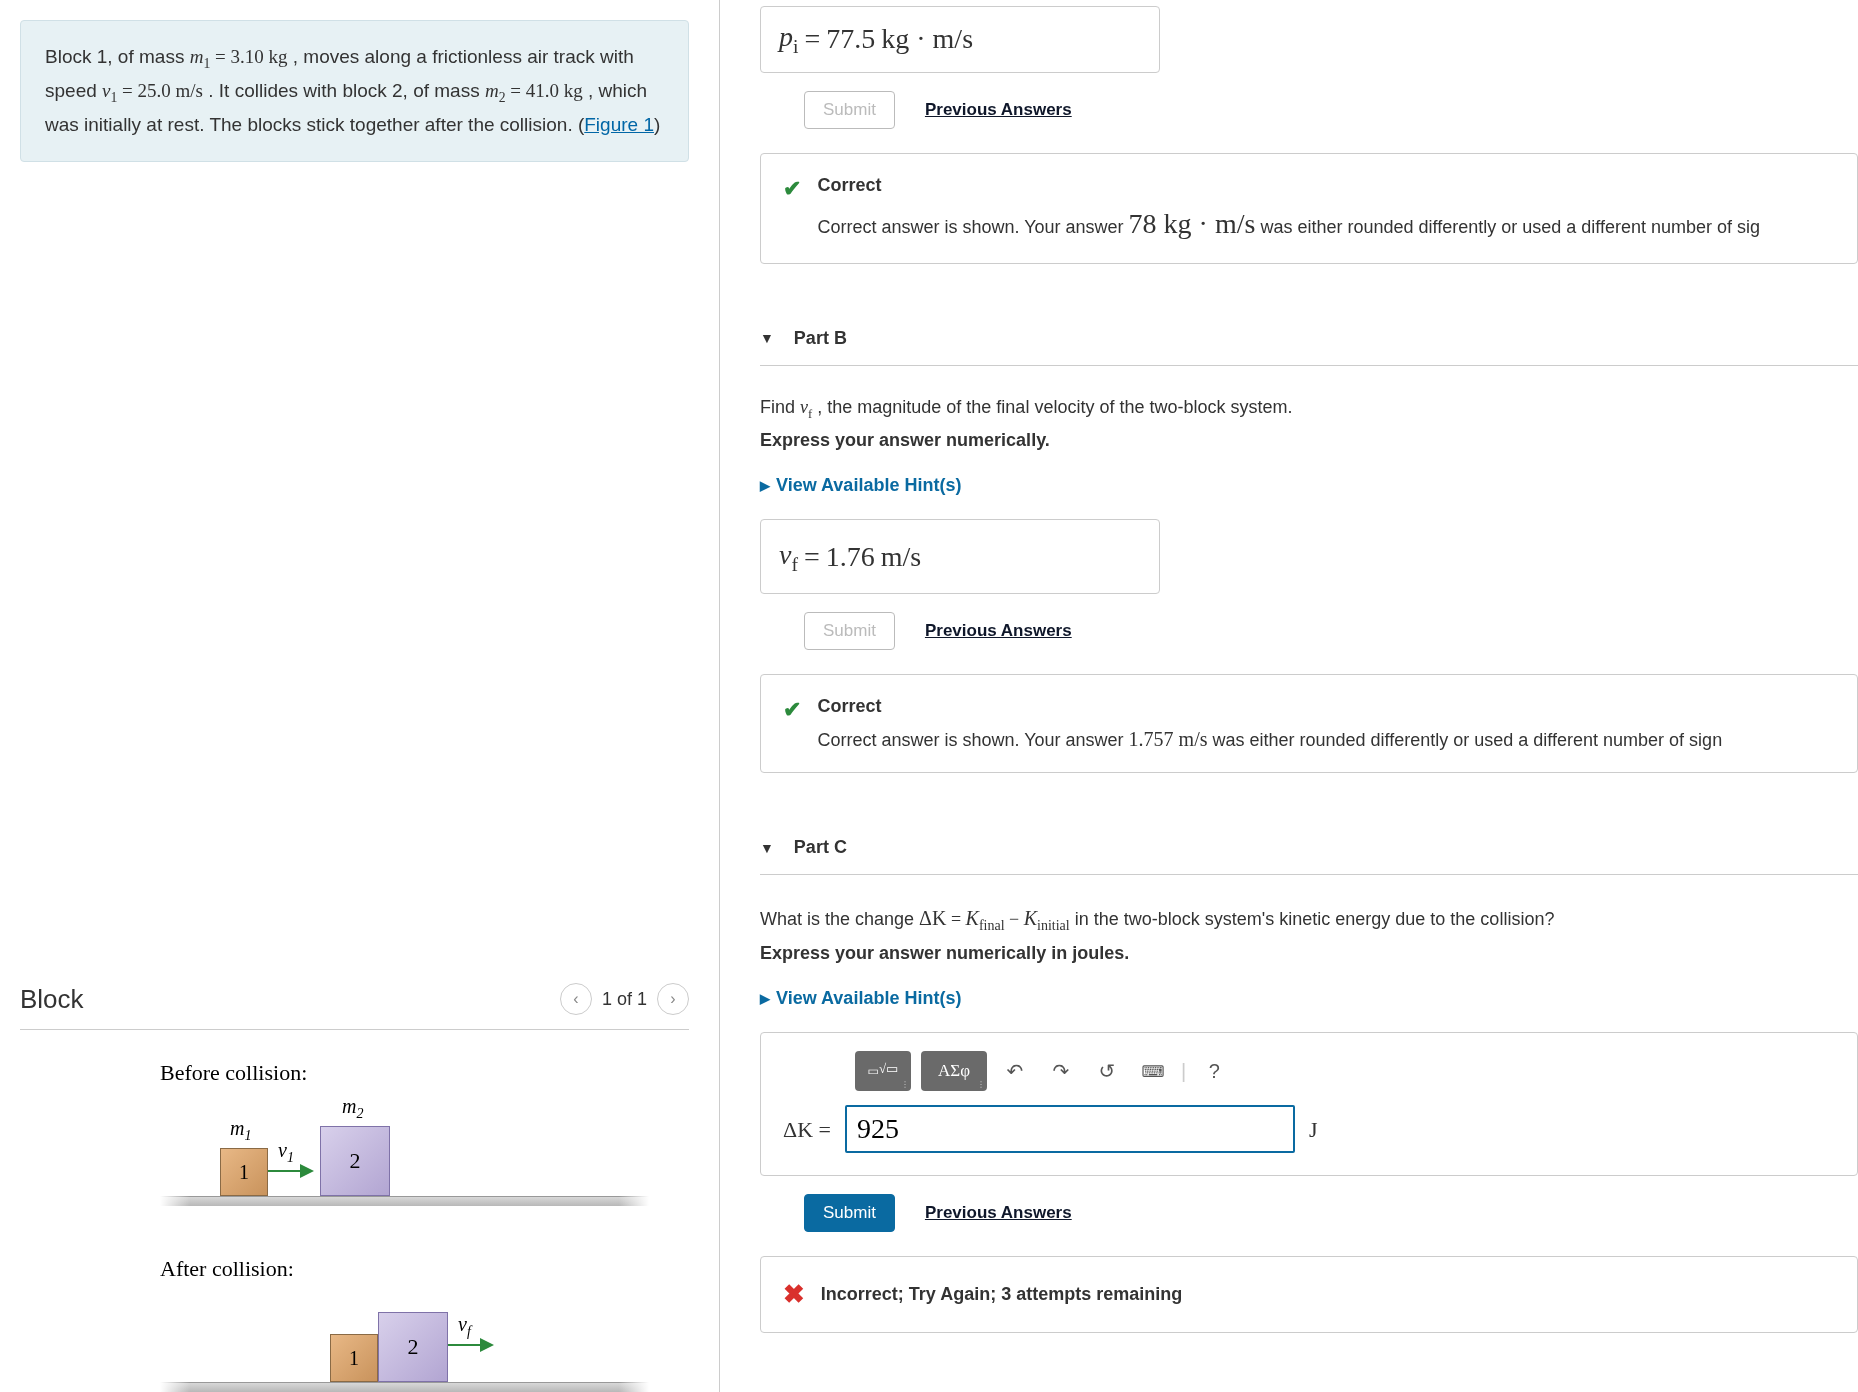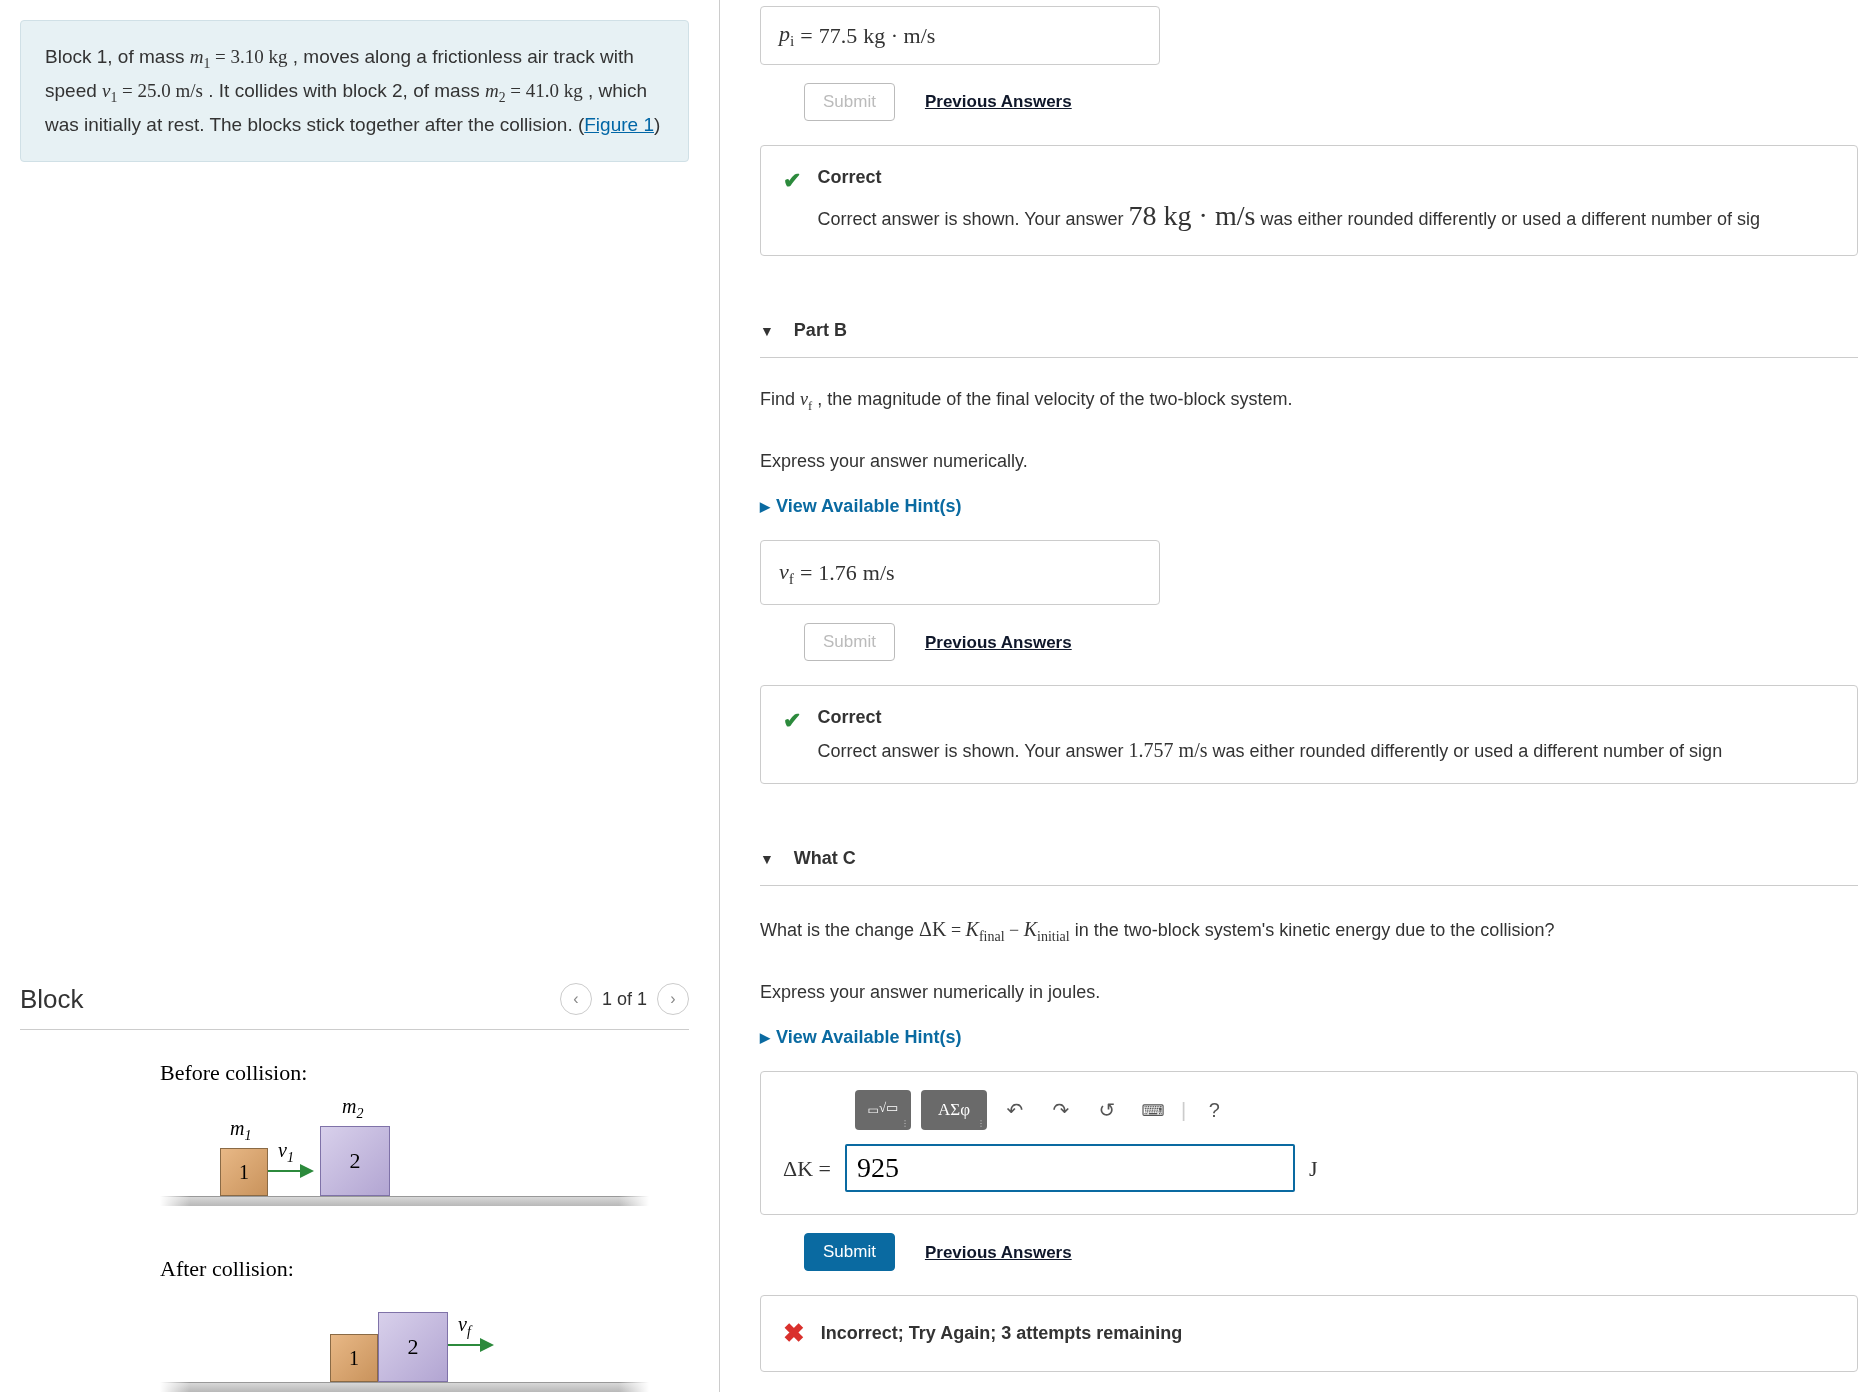--- a/index.html
+++ b/index.html
@@ -84,21 +84,21 @@
   .arrow-label { position: absolute; font-style: italic; font-size: 20px; }
   .m-label { position: absolute; font-style: italic; font-size: 20px; }
 
   .right-col {
     flex: 1;
     padding: 0 0 0 40px;
     overflow: hidden;
   }
   .answer-display {
     border: 1px solid #ccc; border-radius: 4px; padding: 14px 18px;
-    font-family: "Times New Roman", serif; font-size: 22px; width: 400px;
+    font-family: "Times New Roman", serif; font-size: 28px; width: 400px;
     display:flex; align-items:center; gap:6px;
   }
   .btn-row { display: flex; align-items: center; gap: 30px; margin-top: 18px; padding-left: 44px; }
   .submit-btn {
     border: 1px solid #bbb; background: #fff; color: #bbb; padding: 8px 18px;
     border-radius: 4px; font-size: 17px; cursor: not-allowed;
   }
   .submit-btn.active {
     background: #0a6aa1; border-color: #0a6aa1; color: #fff; cursor: pointer;
   }
@@ -110,21 +110,21 @@
   .feedback-box.incorrect { align-items: center; }
   .check-icon { color: #2c8a3c; font-size: 22px; font-weight: bold; flex-shrink:0; }
   .x-icon { color: #d9302c; font-size: 26px; font-weight: bold; flex-shrink:0; }
   .fb-title { font-weight: bold; margin-bottom: 4px; }
   .part-header {
     display: flex; align-items: center; gap: 20px; border-bottom: 1px solid #ccc;
     padding: 16px 0; margin-top: 48px; font-size: 18px; font-weight: bold;
   }
   .caret { font-size: 14px; color: #333; }
   .part-body { padding: 28px 0 0 0; font-size: 18px; line-height: 1.5; }
-  .instruct-bold { font-weight: normal; margin-top: 32px; }
+  .instruct-bold { font-weight: bold; margin-top: 4px; }
   .hints-link {
     color: #0a6aa1; font-weight: bold; margin-top: 18px; display:flex; align-items:center; gap:6px; cursor:pointer;
   }
   .hints-link .tri { font-size: 13px; }
   .toolbar-box {
     border: 1px solid #ccc; border-radius: 4px; padding: 18px 22px 22px 22px; margin-top: 20px;
   }
   .toolbar-row { display:flex; align-items:center; gap:10px; margin-bottom: 14px; margin-left: 72px;}
   .tb-btn {
     background: #6a6a6a; color: #fff; border: none; border-radius: 4px;
@@ -244,21 +244,21 @@
         <div class="fb-title">Correct</div>
         <div>
           <span>Correct answer is shown. Your answer </span><span class="mathrm" style="font-size:20px;">1.757 m/s</span><span> was either rounded differently or used a different number of sign</span>
         </div>
       </div>
     </div>
   </div>
 
   <div class="part-header">
     <span class="caret">▼</span>
-    <span>What C</span>
+    <span>Part C</span>
   </div>
   <div class="part-body">
     <div>
       <span>What is the change </span><span class="mathrm" style="font-size:20px;">ΔK</span><span class="mathrm"> = </span><span class="math" style="font-size:20px;"><span>K</span><sub style="font-style:normal;">final</sub></span><span class="mathrm"> − </span><span class="math" style="font-size:20px;"><span>K</span><sub style="font-style:normal;">initial</sub></span><span> in the two-block system's kinetic energy due to the collision?</span>
     </div>
     <div class="instruct-bold">Express your answer numerically in joules.</div>
     <div class="hints-link">
       <span class="tri">▶</span>
       <span>View Available Hint(s)</span>
     </div>

